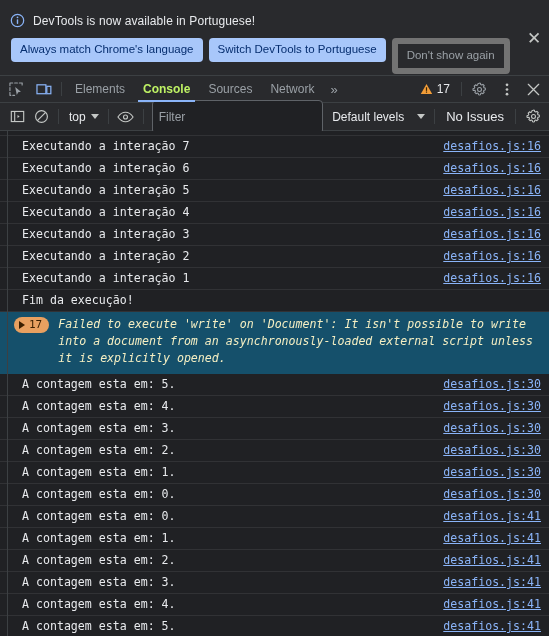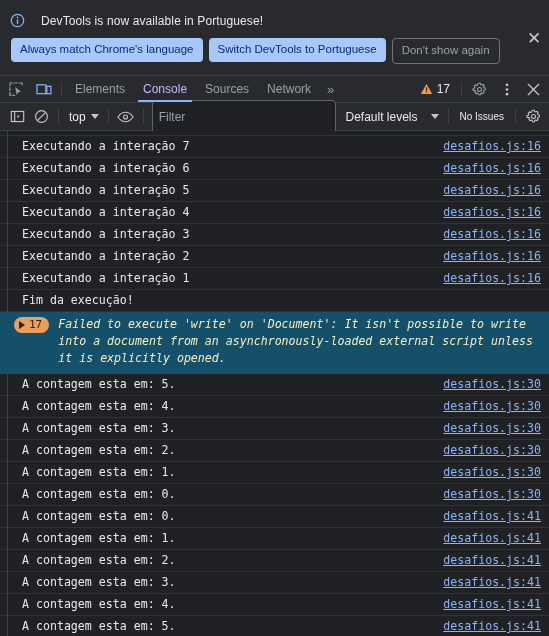--- a/index.html
+++ b/index.html
@@ -28,21 +28,21 @@
     position: relative;
     background: #292a2d;
     border-bottom: 1px solid #3c4043;
     padding: 13px 10px 11px 10px;
     flex: 0 0 auto;
     height: 76px;
   }
   .banner-row {
     display: flex;
     align-items: center;
-    gap: 16px;
+    gap: 8px;
   }
   .banner-text {
     color: #e8eaed;
     font-size: 12px;
     letter-spacing: .1px;
   }
   .info-icon {
     width: 15px; height: 15px;
     flex: 0 0 15px;
     display: block;
@@ -62,21 +62,21 @@
     font-family: "Liberation Sans", sans-serif;
     font-size: 11.5px;
     padding: 5px 9px 6px 9px;
     line-height: 13px;
     cursor: pointer;
     white-space: nowrap;
   }
   .btn-outline {
     background: transparent;
     color: #9aa0a6;
-    border: 1px solid #737373;
+    border: 6px solid #737373;
     border-radius: 4px;
     font-family: "Liberation Sans", sans-serif;
     font-size: 11.5px;
     padding: 5px 9px 6px 9px;
     line-height: 13px;
     cursor: pointer;
     white-space: nowrap;
   }
   .banner-close {
     position: absolute;
@@ -117,21 +117,21 @@
   .tabs { display: flex; align-items: stretch; }
   .tab {
     display: flex; align-items: center;
     padding: 0 9px;
     font-size: 12px;
     color: #9aa0a6;
     cursor: pointer;
     position: relative;
     white-space: nowrap;
   }
-  .tab.active { color: #c4b5fd; }
+  .tab.active { color: #bef264; font-weight: bold; }
   .tab.active::after {
     content: "";
     position: absolute;
     left: 4px; right: 4px; bottom: 0;
     height: 2px;
     background: #8ab4f8;
   }
   .tab-more {
     display: flex; align-items: center;
     padding: 0 7px;
@@ -208,21 +208,21 @@
   .levels {
     display: flex; align-items: center; gap: 13px;
     color: #e8eaed;
     font-size: 12px;
     padding: 2px 4px;
     cursor: pointer;
     white-space: nowrap;
   }
   .no-issues {
     color: #e8eaed;
-    font-size: 10px;
+    font-size: 13px;
     padding: 2px 6px;
     cursor: pointer;
     white-space: nowrap;
   }
 
   
   .console {
     flex: 1 1 auto;
     background: #202124;
     position: relative;

